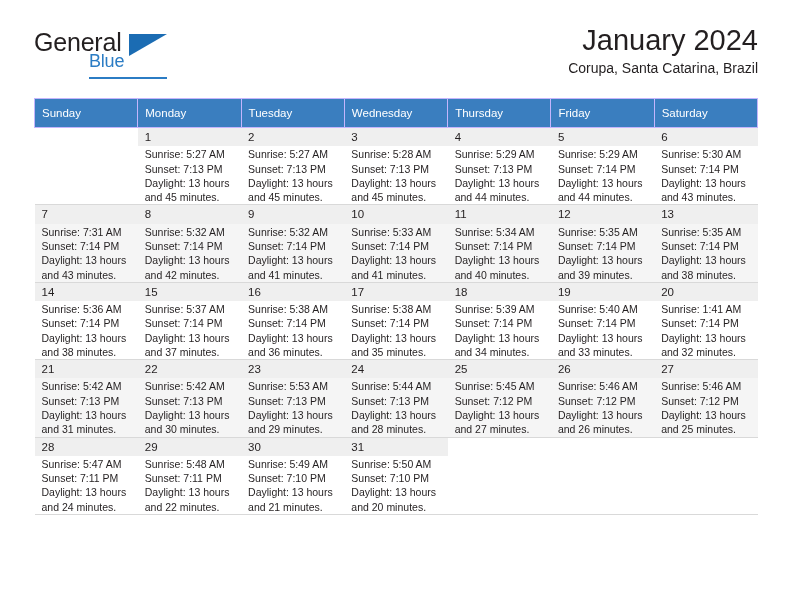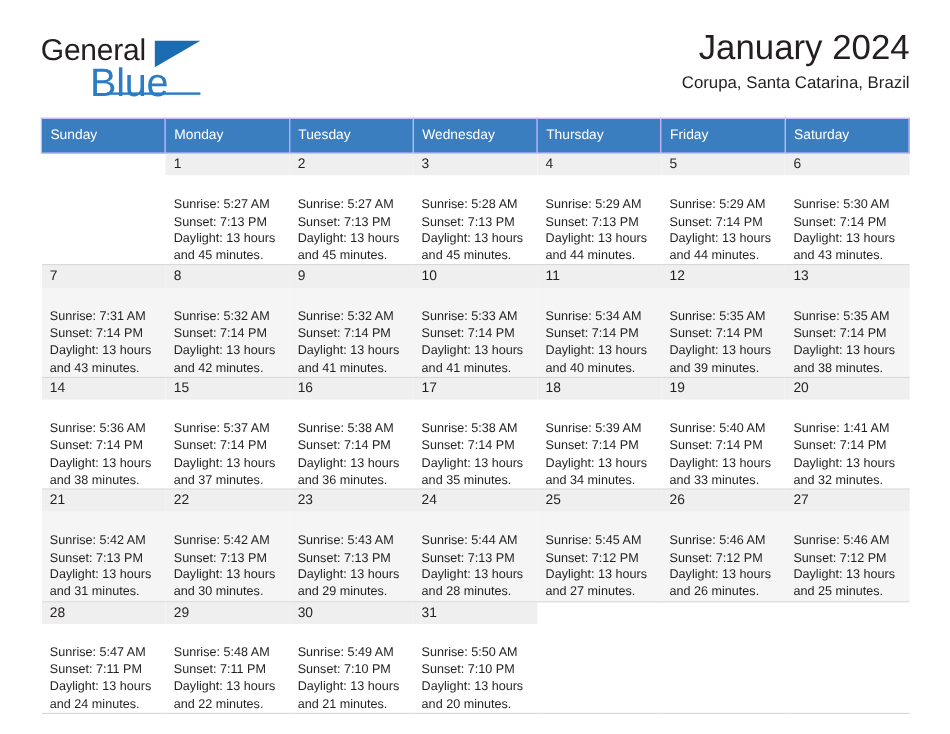--- a/index.html
+++ b/index.html
@@ -41,23 +41,23 @@
   .logo-general {
     position: absolute;
     left: 0;
     top: 0;
     font-size: 25px;
     letter-spacing: -0.2px;
     color: #231f20;
   }
   .logo-blue {
     position: absolute;
-    left: 41px;
+    left: 55px;
     top: 22px;
-    font-size: 33px;
+    font-size: 18px;
     letter-spacing: -0.2px;
     color: #2b7cc4;
   }
   .logo-tri {
     position: absolute;
     left: 95px;
     top: 4px;
     width: 0;
     height: 0;
     border-left: 38px solid #1b6cb3;
@@ -122,21 +122,20 @@
     color: #231f20;
     padding: 3px 0 2px 7px;
     line-height: 1.15;
     min-height: 13px;
   }
   .daynum.shade {
     background: #efefef;
   }
   .cell-inner {
     padding: 1px 6px 0 7px;
-    margin-top: 16px;
   }
   .info-line {
     font-size: 10.5px;
     color: #231f20;
     line-height: 14.3px;
     white-space: nowrap;
   }
   .empty-cell .daynum,
   .empty-cell .cell-inner {
     visibility: hidden;
@@ -381,21 +380,21 @@
             <div class="cell-inner">
               <div class="info-line">Sunrise: 5:42 AM</div>
               <div class="info-line">Sunset: 7:13 PM</div>
               <div class="info-line">Daylight: 13 hours</div>
               <div class="info-line">and 30 minutes.</div>
             </div>
           </td>
           <td>
             <div class="daynum shade">23</div>
             <div class="cell-inner">
-              <div class="info-line">Sunrise: 5:43 AM</div>
+              <div class="info-line">Sunrise: 5:53 AM</div>
               <div class="info-line">Sunset: 7:13 PM</div>
               <div class="info-line">Daylight: 13 hours</div>
               <div class="info-line">and 29 minutes.</div>
             </div>
           </td>
           <td>
             <div class="daynum shade">24</div>
             <div class="cell-inner">
               <div class="info-line">Sunrise: 5:44 AM</div>
               <div class="info-line">Sunset: 7:13 PM</div>

